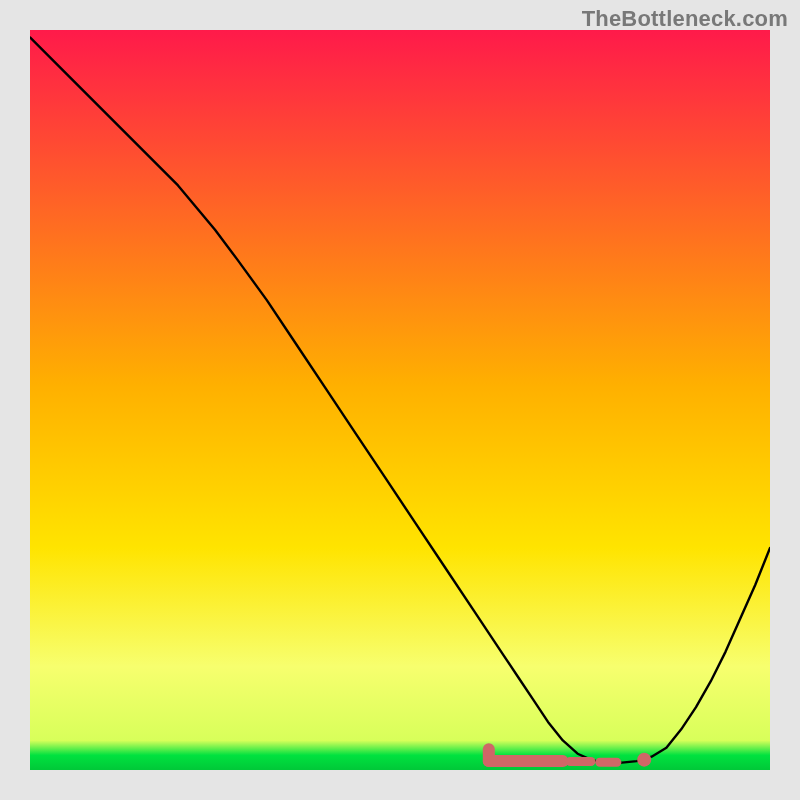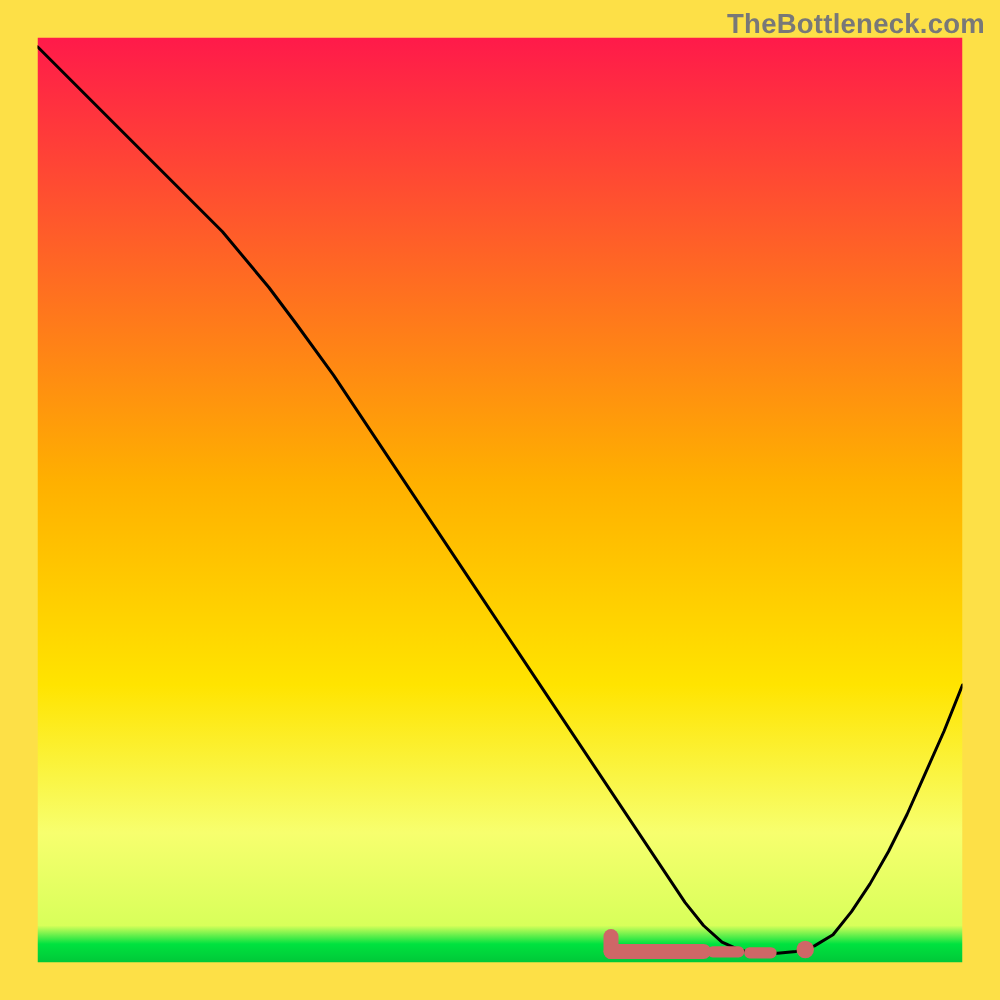--- a/index.html
+++ b/index.html
@@ -1,21 +1,21 @@
 <!DOCTYPE html>
 <html><head>
 <meta charset="utf-8">
 <style>
   * { margin: 0; padding: 0; box-sizing: border-box; }
   html, body { width: 800px; height: 800px; background: #000; overflow: hidden; }
   .stage {
     position: relative;
     width: 800px;
     height: 800px;
-    background: #fde047;
+    background: #e5e5e5;
   }
   .watermark {
     position: absolute;
     top: 6px;
     right: 12px;
     font-family: "Segoe UI", Arial, sans-serif;
     font-size: 22px;
     font-weight: 600;
     color: #787878;
     letter-spacing: 0.2px;

